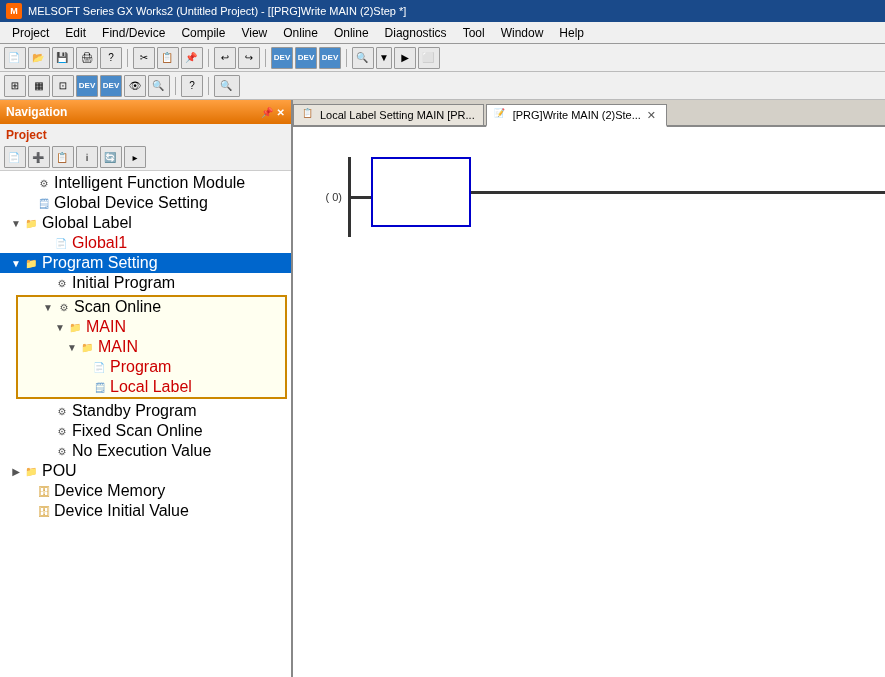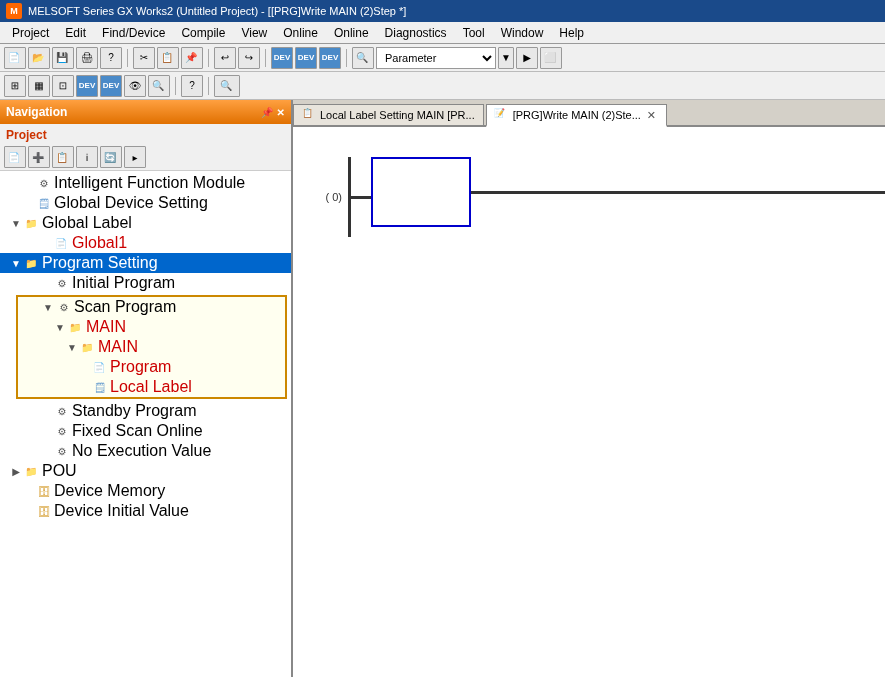--- a/index.html
+++ b/index.html
@@ -105,23 +105,20 @@
   <div class="tb-separator"></div>
   <div class="tb-btn">↩</div>
   <div class="tb-btn">↪</div>
   <div class="tb-separator"></div>
   <div class="tb-btn" style="font-size:8px;background:#4a8ac8;color:white;font-weight:bold;">DEV</div>
   <div class="tb-btn" style="font-size:8px;background:#4a8ac8;color:white;font-weight:bold;">DEV</div>
   <div class="tb-btn" style="font-size:8px;background:#4a8ac8;color:white;font-weight:bold;">DEV</div>
   <div class="tb-separator"></div>
   <div style="display:flex;align-items:center;gap:2px;">
     <div class="tb-btn">🔍</div>
-    <select class="tb-dropdown">
-      <option>Parameter</option>
-    </select>
     <div class="tb-btn" style="width:16px;">▼</div>
     <div class="tb-btn">▶</div>
     <div class="tb-btn">⬜</div>
   </div>
 </div>
 
 <div class="toolbar" id="toolbar2">
   <div class="tb-btn" style="font-size:10px;">⊞</div>
   <div class="tb-btn">▦</div>
   <div class="tb-btn">⊡</div>
@@ -197,21 +194,21 @@
         <span class="tree-icon gear-icon">⚙</span>
         <span class="tree-label normal">Initial Program</span>
       </div>
 
       <div style="margin:2px 4px 2px 16px; border: 2px solid #cc8800; background: #fffff0;">
 
         <div class="tree-item">
           <span class="tree-indent" style="width:20px;"></span>
           <span class="tree-expand">▼</span>
           <span class="tree-icon gear-icon">⚙</span>
-          <span class="tree-label normal">Scan Program</span>
+          <span class="tree-label normal">Scan Online</span>
         </div>
 
         <div class="tree-item">
           <span class="tree-indent" style="width:32px;"></span>
           <span class="tree-expand">▼</span>
           <span class="tree-icon" style="color:#cc3300;">📁</span>
           <span class="tree-label red">MAIN</span>
         </div>
 
         <div class="tree-item">

